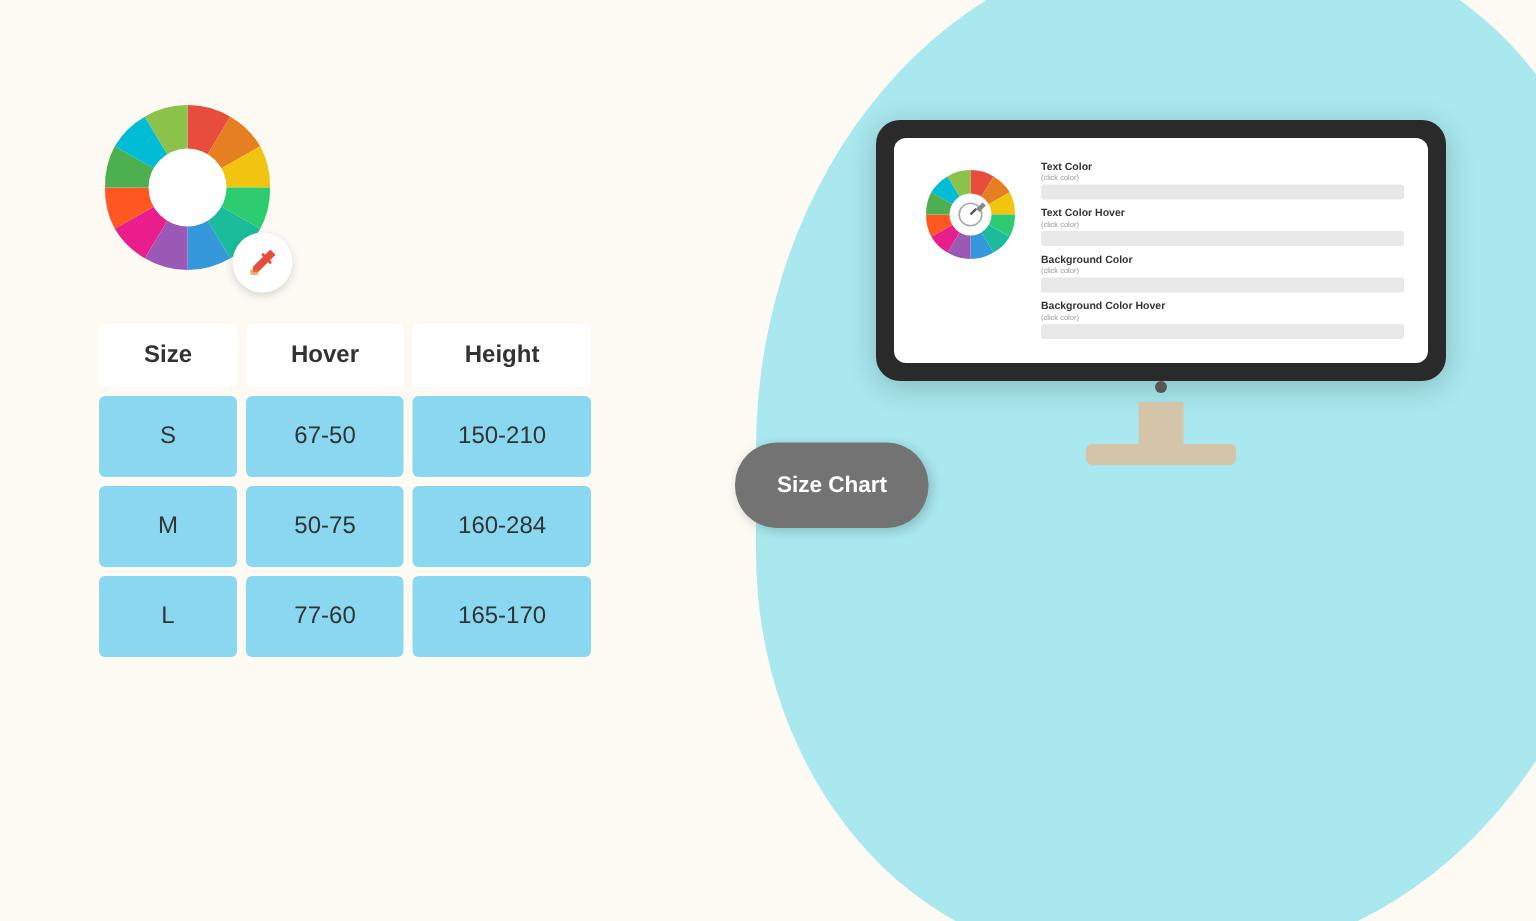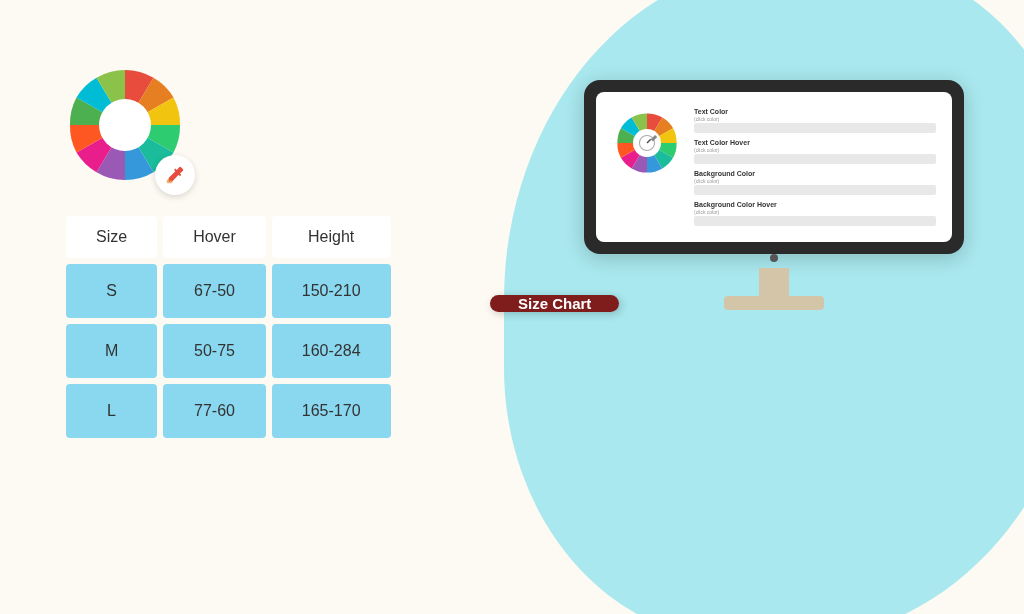--- a/index.html
+++ b/index.html
@@ -56,21 +56,21 @@
 
     
     .size-table {
       border-collapse: separate;
       border-spacing: 6px;
     }
 
     .size-table th {
       background: white;
       color: #333;
-      font-weight: 400;
+      font-weight: 700;
       font-size: 16px;
       padding: 12px 30px;
       text-align: center;
       border-radius: 4px;
     }
 
     .size-table td {
       background: #89d8f0;
       color: #333;
       font-size: 16px;
@@ -79,25 +79,25 @@
       text-align: center;
       border-radius: 4px;
       min-width: 90px;
     }
 
     
     .size-chart-btn {
       position: absolute;
       left: 490px;
       top: 295px;
-      background: #7f1d1d;
+      background: #737373;
       color: white;
       font-size: 15px;
       font-weight: 700;
-      padding: 0 28px;
+      padding: 20px 28px;
       border-radius: 28px;
       border: none;
       cursor: pointer;
       z-index: 3;
       box-shadow: 2px 2px 8px rgba(0,0,0,0.2);
     }
 
     
     .monitor-section {
       position: absolute;

